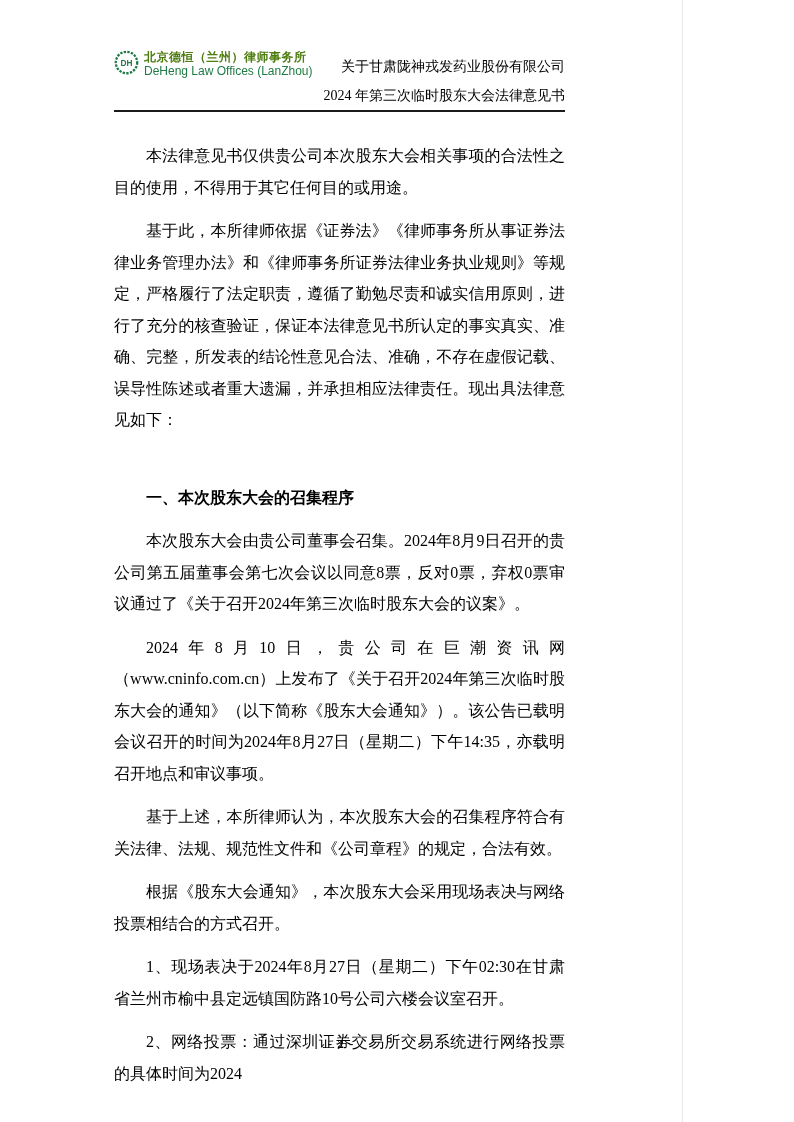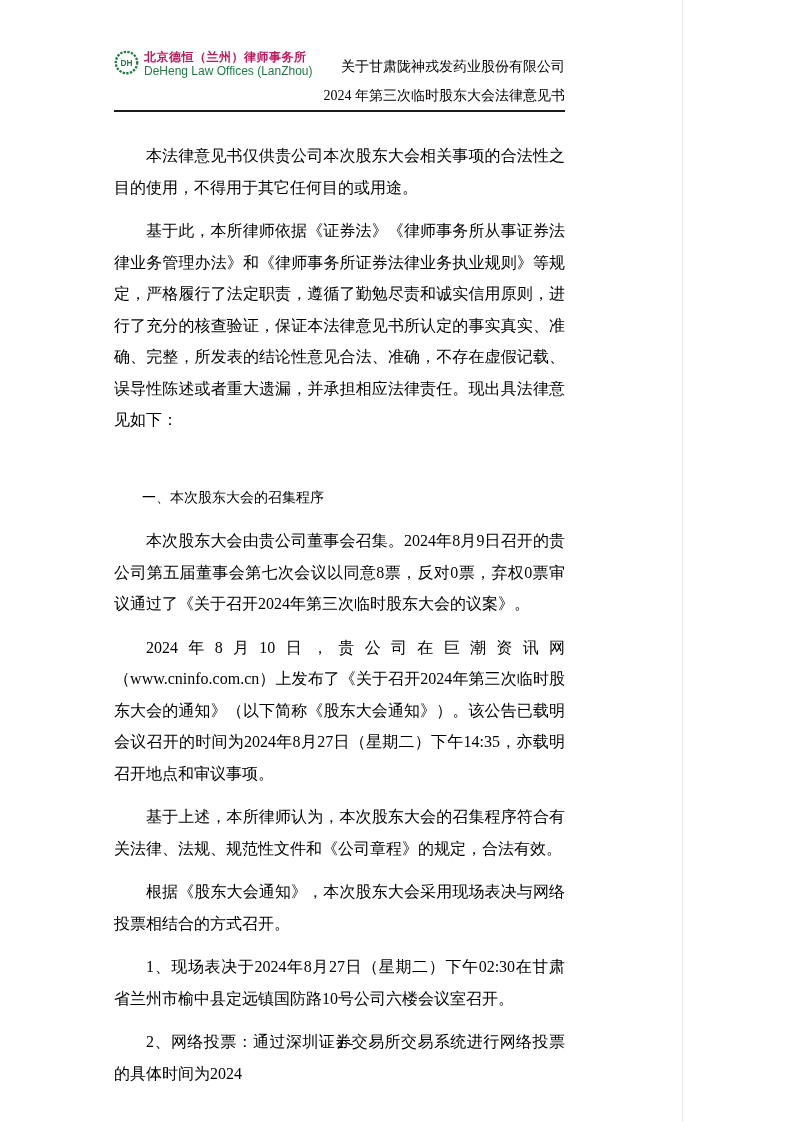--- a/index.html
+++ b/index.html
@@ -22,21 +22,21 @@
     height: 60px;
   }
   .brand { display: flex; align-items: flex-start; gap: 5px; }
   .logo { width: 25px; height: 25px; display: inline-block; }
   .brand-text { display: flex; flex-direction: column; }
   .brand-cn {
     font-family: "Liberation Sans", "DejaVu Sans", sans-serif;
     font-size: 12px;
     font-weight: bold;
     letter-spacing: 0.5px;
-    color: #be185d;
+    color: #4d7c0f;
     line-height: 15px;
     white-space: nowrap;
   }
   .brand-en {
     font-family: "Liberation Sans", "DejaVu Sans", sans-serif;
     font-size: 12px;
     color: #1f7a45;
     line-height: 12px;
     white-space: nowrap;
   }
@@ -57,22 +57,22 @@
     padding-top: 28px;
     font-size: 16px;
     line-height: 31.5px;
     text-align: justify;
   }
   .para {
     margin: 0 0 12px 0;
     text-indent: 2em;
   }
   .heading {
-    font-size: 14px;
-    font-weight: normal;
+    font-size: 16px;
+    font-weight: bold;
     margin: 46px 0 12px 0;
     text-indent: 2em;
     line-height: 31.5px;
   }
   .footer {
     position: absolute;
     left: 0;
     right: 0;
     bottom: 70px;
     text-align: center;

